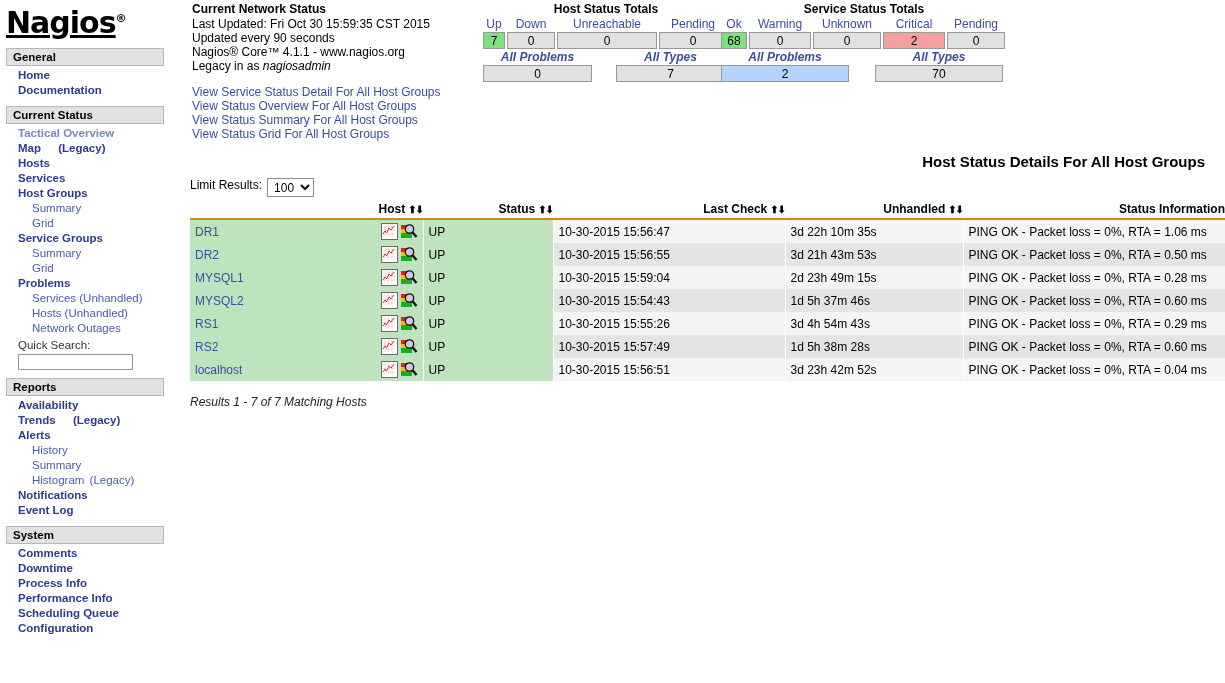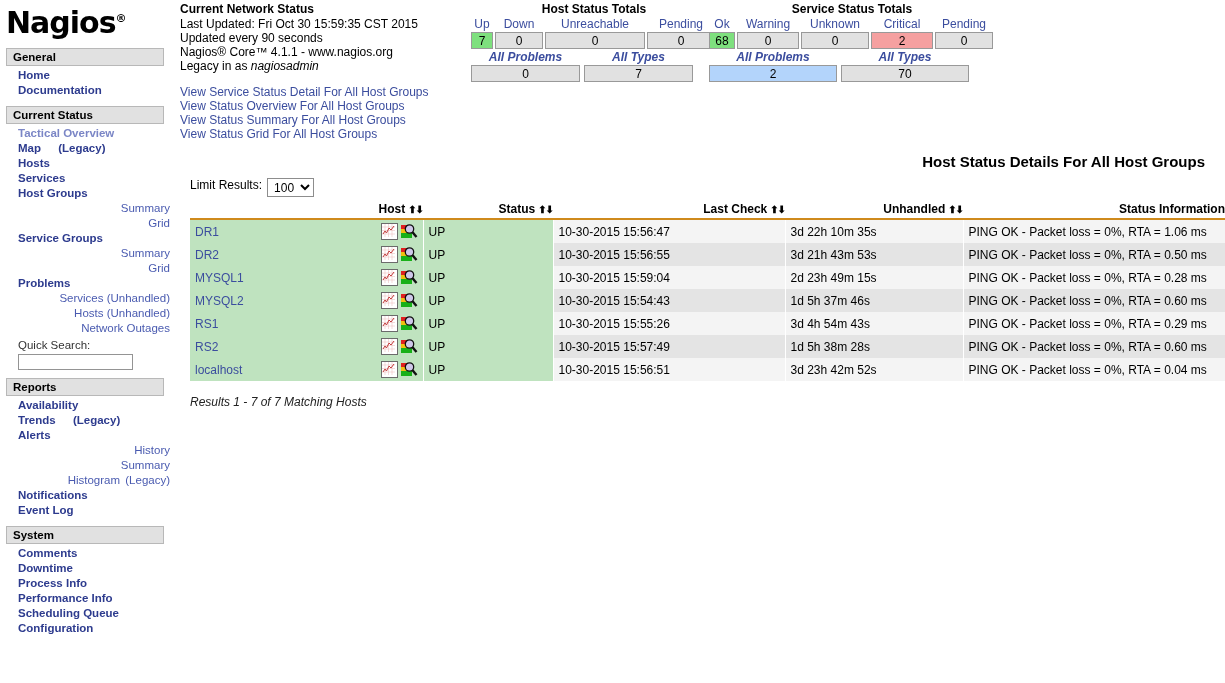--- a/index.html
+++ b/index.html
@@ -28,21 +28,21 @@
   .logo {
     font-family: "DejaVu Sans", sans-serif;
     font-weight: bold;
     font-size: 30px;
     letter-spacing: -1px;
     color: #000;
     padding: 2px 0 0 6px;
     line-height: 34px;
     white-space: nowrap;
   }
-  .logo .n-under { }
+  .logo .n-under { text-decoration: underline; }
   .logo sup { font-size: 11px; vertical-align: super; }
 
   .nav-header {
     background: #e1e1e1;
     border: 1px solid #b8b8b8;
     font-weight: bold;
     font-size: 11.5px;
     color: #000;
     padding: 2px 0 2px 6px;
     margin: 8px 6px 2px 6px;
@@ -56,21 +56,20 @@
     line-height: 15px;
     padding-left: 18px;
     text-decoration: none;
     white-space: nowrap;
     cursor: pointer;
   }
   .nav-item.sub {
     padding-left: 32px;
     font-weight: normal;
     color: #4a5bb0;
-    text-align: right;
   }
   .nav-item.visited { color: #7b86c6; }
   .nav-item .legacy { font-weight: bold; color: #2d3b8e; padding-left: 14px; }
   .nav-item.sub .legacy { font-weight: normal; color: #4a5bb0; padding-left: 2px; }
 
   .quick-search-label {
     padding-left: 18px;
     font-size: 11.5px;
     line-height: 18px;
     color: #333;
@@ -82,21 +81,21 @@
     border: 1px solid #949494;
     font-family: "Liberation Sans", sans-serif;
     font-size: 11px;
     padding: 1px 2px;
     box-sizing: border-box;
   }
 
   
   #status-bar {
     position: absolute;
-    left: 164px; top: 0;
+    left: 176px; top: 0;
     width: 1049px;
     height: 148px;
   }
   .net-status {
     position: absolute;
     left: 16px; top: 2px;
     width: 300px;
   }
   .net-status .ns-title {
     font-weight: bold;
@@ -142,21 +141,21 @@
     text-align: center;
     font-size: 12px;
     line-height: 17px;
     height: 17px;
     box-sizing: border-box;
     margin-right: 2px;
   }
   .totals-cell.green { background: #7ee07e; }
   .totals-cell.red { background: #f5a0a0; }
   .totals-cell.blue { background: #b3d4fb; }
-  .sub-head-row, .sub-val-row { display: flex; justify-content: flex-start; }
+  .sub-head-row, .sub-val-row { display: flex; justify-content: space-between; }
   .sub-head {
     color: #3b4d9e;
     font-style: italic;
     font-weight: bold;
     font-size: 12px;
     text-align: center;
     line-height: 16px;
   }
 
   

